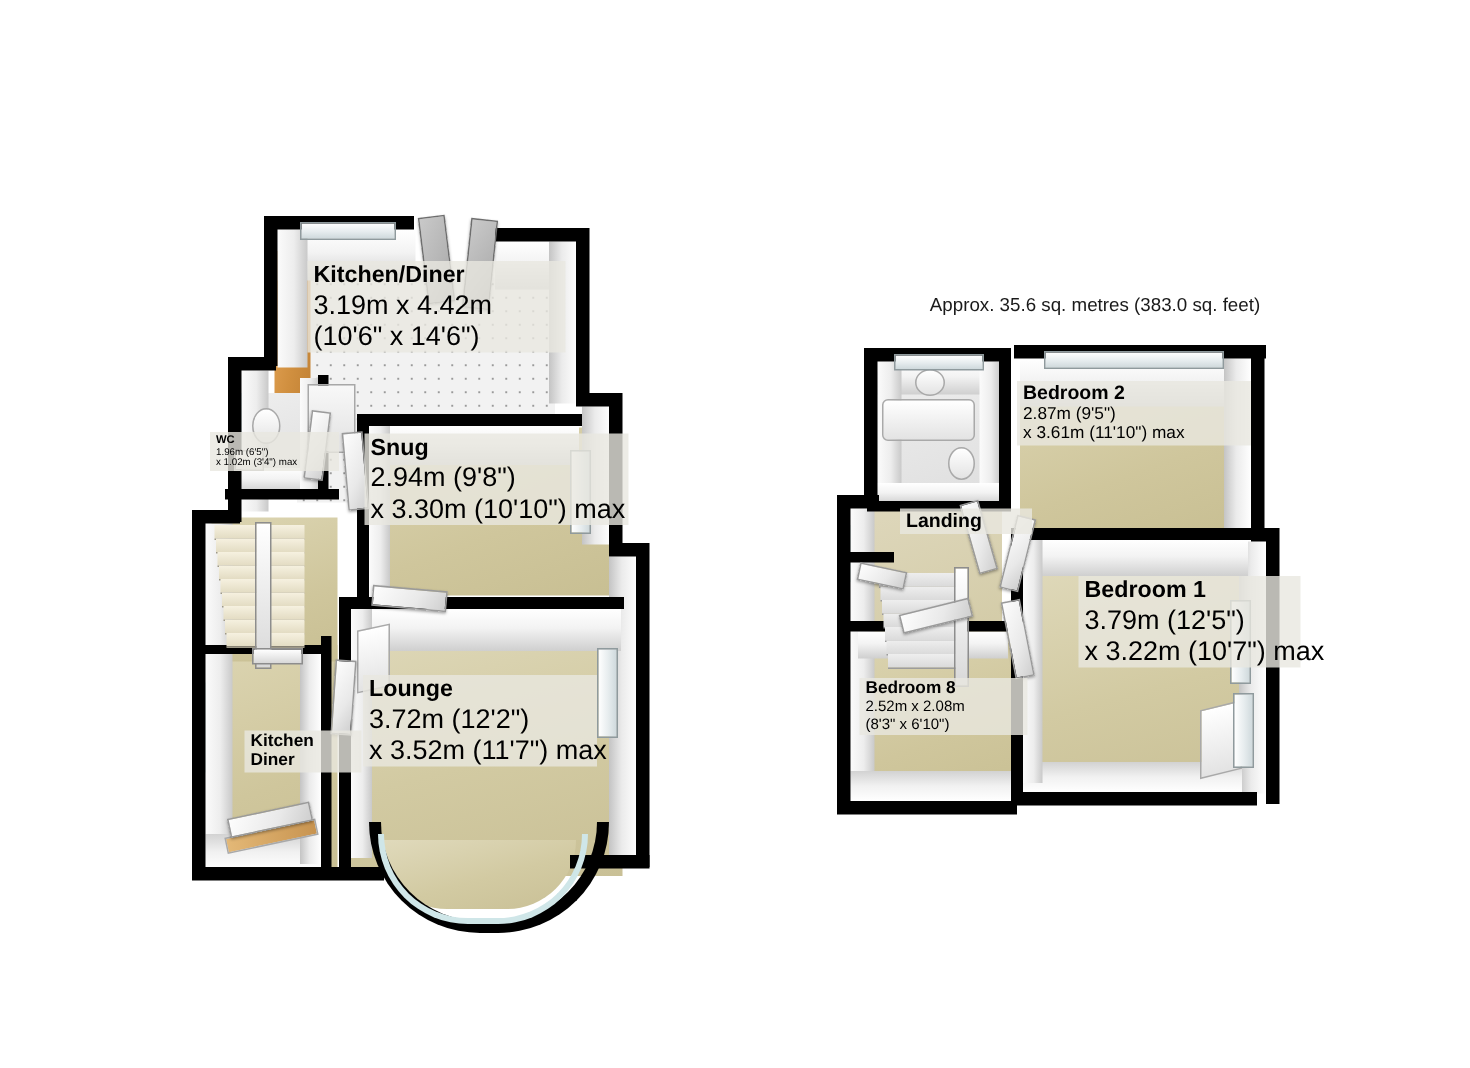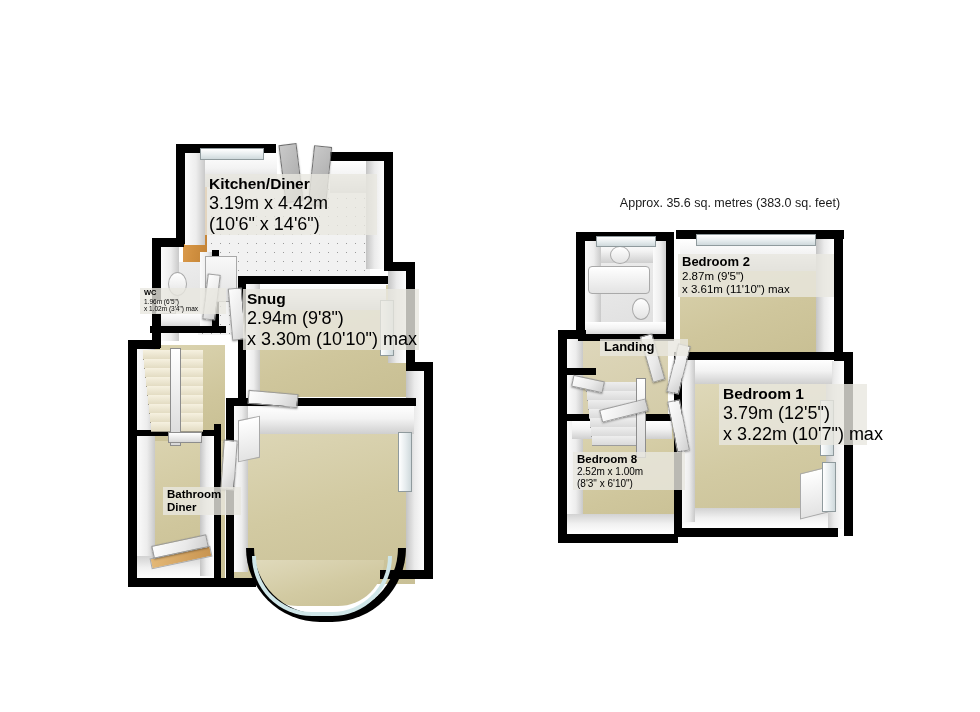--- a/index.html
+++ b/index.html
@@ -209,29 +209,34 @@
     <span class="dm">3.19m x 4.42m</span>
     <span class="dm">(10'6" x 14'6")</span>
   </div>
 
   <div class="lbl big" style="left:243px;top:289px;width:168px;">
     <span class="nm">Snug</span>
     <span class="dm">2.94m (9'8")</span>
     <span class="dm">x 3.30m (10'10") max</span>
   </div>
 
+  <div class="lbl big" style="left:242px;top:450px;width:148px;">
+    <span class="nm">Lounge</span>
+    <span class="dm">3.72m (12'2")</span>
+    <span class="dm">x 3.52m (11'7") max</span>
+  </div>
 
   <div class="lbl tiny" style="left:140px;top:288px;width:78px;">
     <span class="nm">WC</span>
     <span class="dm">1.96m (6'5")</span>
     <span class="dm">x 1.02m (3'4") max</span>
   </div>
 
   <div class="lbl sm" style="left:163px;top:487px;width:70px;">
-    <span class="nm">Bathroom</span>
+    <span class="nm">Kitchen</span>
     <span class="nm">Diner</span>
   </div>
 </div>
 
 <div class="plan" style="left:500px;top:0;width:480px;height:712px;">
 
   <div class="fp-sub" style="left:30px;top:196px;width:400px;">Approx. 35.6 sq. metres (383.0 sq. feet)</div>
 
   <div class="floor f-grey" style="left:78px;top:248px;width:86px;height:86px;"></div>
   <div class="floor f-beige" style="left:180px;top:246px;width:150px;height:108px;"></div>
@@ -307,20 +312,20 @@
   </div>
 
   <div class="lbl big" style="left:196px;top:384px;width:140px;margin-left:23px;">
     <span class="nm">Bedroom 1</span>
     <span class="dm">3.79m (12'5")</span>
     <span class="dm">x 3.22m (10'7") max</span>
   </div>
 
   <div class="lbl sm" style="left:73px;top:452px;width:104px;">
     <span class="nm">Bedroom 8</span>
-    <span class="dm">2.52m x 1.00m</span>
+    <span class="dm">2.52m x 2.08m</span>
     <span class="dm">(8'3" x 6'10")</span>
   </div>
 
   <div class="lbl mid" style="left:100px;top:339px;width:80px;">
     <span class="nm">Landing</span>
   </div>
 </div>
 
 </body></html>

